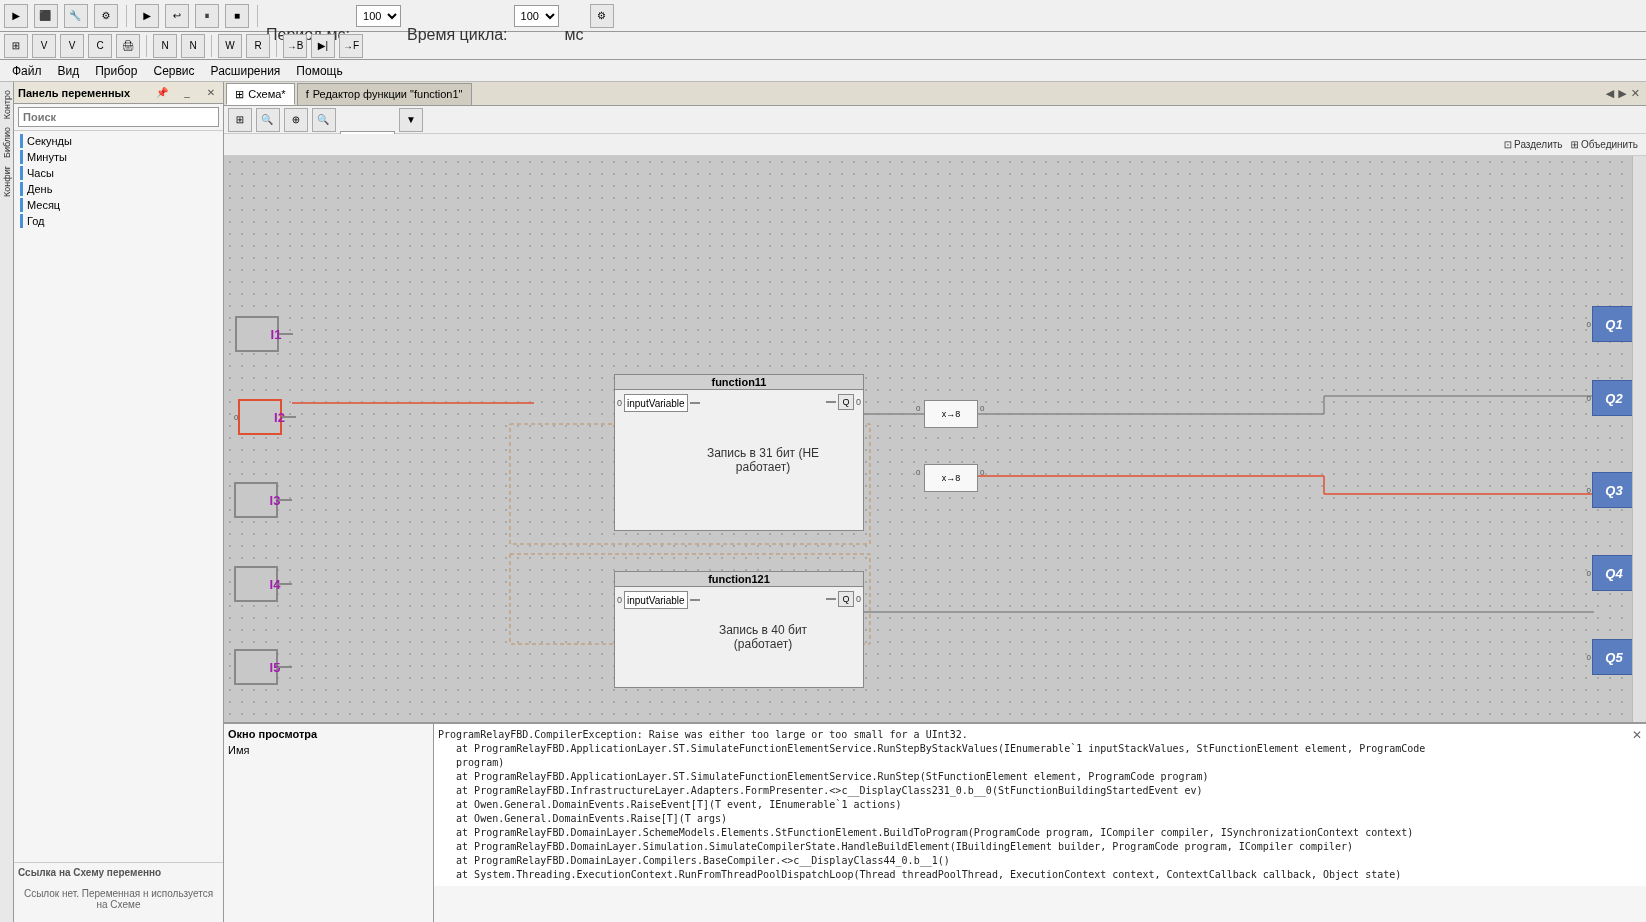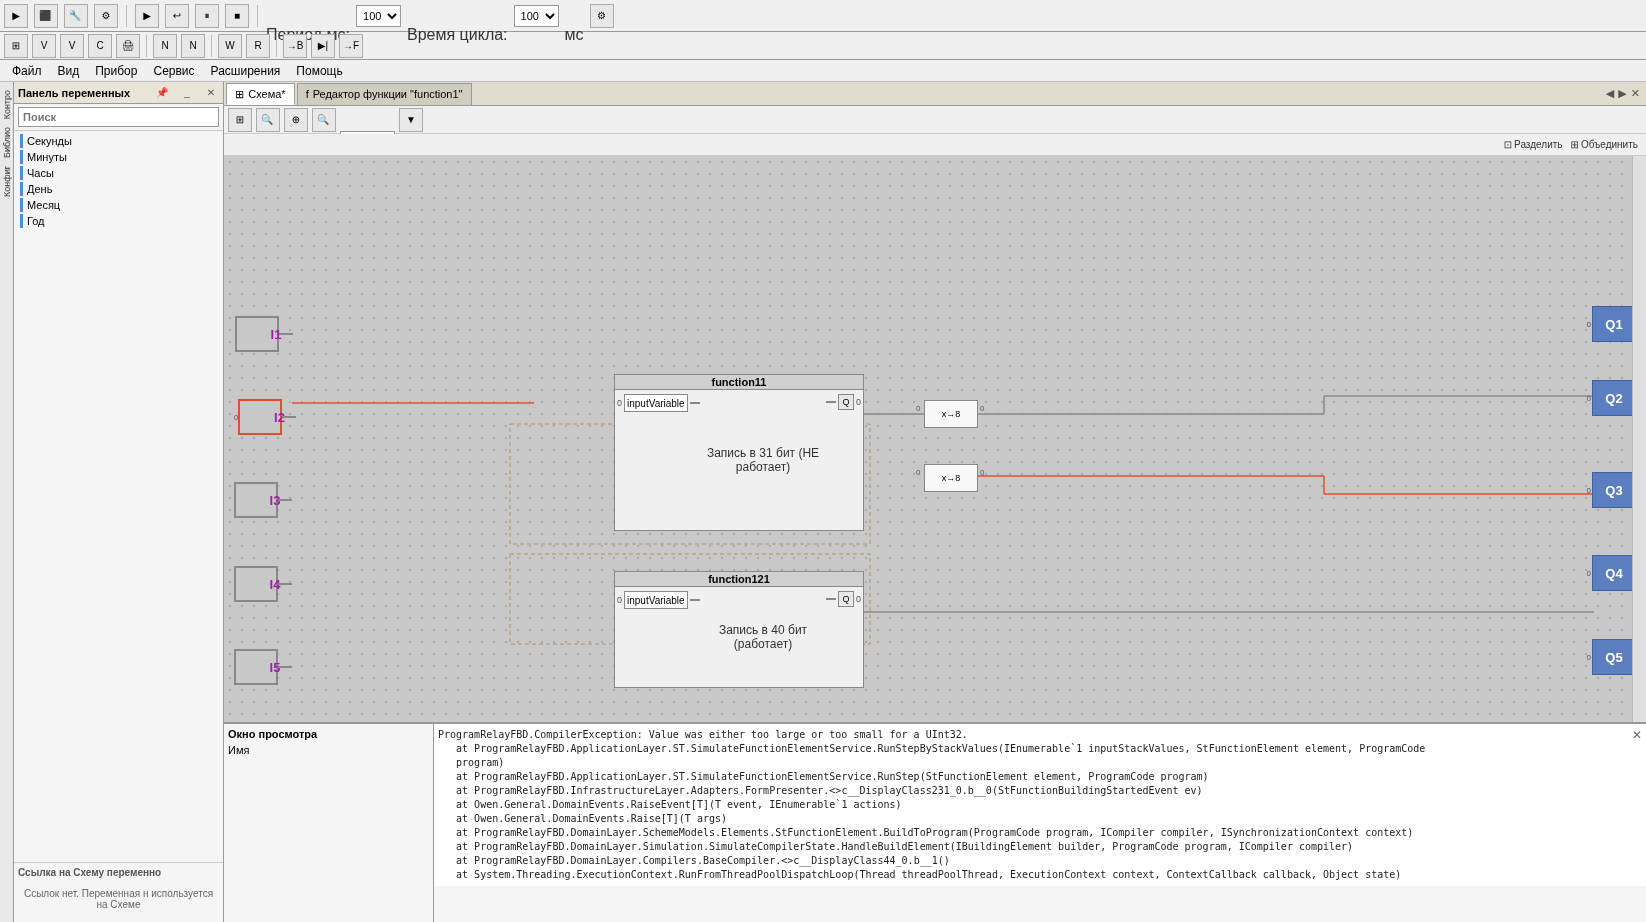--- a/index.html
+++ b/index.html
@@ -101,21 +101,21 @@
       flex: 1; background: #c8c8c8; background-image: radial-gradient(circle, #aaa 1px, transparent 1px);
       background-size: 12px 12px; overflow: auto; position: relative;
     }
     .io-block {
       display: flex; align-items: center; gap: 0;
     }
     .io-label {
       width: 44px; height: 36px; background: #d0d0d0; border: 2px solid #888; display: flex; align-items: center; justify-content: center; font-size: 13px; font-weight: bold; color: #a21caf; padding-left: 38px;
     }
     .io-out-label {
-      width: 44px; height: 36px; background: #5a7ec0; border: 1px solid #4060a0; display: flex; align-items: center; justify-content: center; font-size: 13px; font-weight: bold; color: white;
+      width: 44px; height: 36px; background: #5a7ec0; border: 1px solid #4060a0; display: flex; align-items: center; justify-content: center; font-size: 13px; font-weight: bold; color: white; font-style: italic;
     }
     .func-title {
       background: #d0d0d0; border-bottom: 1px solid #888; padding: 1px 4px; font-size: 11px; text-align: center; font-weight: bold;
     }
     .func-comment {
       font-size: 12px; color: #333; text-align: center; padding: 8px 4px;
     }
 
     
     .wire-canvas {
@@ -455,21 +455,21 @@
 
       <div class="bottom-area">
 
         <div class="watch-panel">
           <div class="watch-title">Окно просмотра</div>
           <div class="watch-label">Имя</div>
         </div>
 
         <div style="flex:1;position:relative;">
           <div class="log-panel" id="log-panel">
-              <div style="white-space:pre-wrap;word-break:break-all;">ProgramRelayFBD.CompilerException: Value was either too large or too small for a UInt32.</div>
+              <div style="white-space:pre-wrap;word-break:break-all;">ProgramRelayFBD.CompilerException: Raise was either too large or too small for a UInt32.</div>
               <div style="white-space:pre-wrap;word-break:break-all;">   at ProgramRelayFBD.ApplicationLayer.ST.SimulateFunctionElementService.RunStepByStackValues(IEnumerable`1 inputStackValues, StFunctionElement element, ProgramCode</div>
               <div style="white-space:pre-wrap;word-break:break-all;">   program)</div>
               <div style="white-space:pre-wrap;word-break:break-all;">   at ProgramRelayFBD.ApplicationLayer.ST.SimulateFunctionElementService.RunStep(StFunctionElement element, ProgramCode program)</div>
               <div style="white-space:pre-wrap;word-break:break-all;">   at ProgramRelayFBD.InfrastructureLayer.Adapters.FormPresenter.&lt;&gt;c__DisplayClass231_0.<runsimulationstep>b__0(StFunctionBuildingStartedEvent ev)</runsimulationstep></div>
               <div style="white-space:pre-wrap;word-break:break-all;">   at Owen.General.DomainEvents.RaiseEvent[T](T event, IEnumerable`1 actions)</div>
               <div style="white-space:pre-wrap;word-break:break-all;">   at Owen.General.DomainEvents.Raise[T](T args)</div>
               <div style="white-space:pre-wrap;word-break:break-all;">   at ProgramRelayFBD.DomainLayer.SchemeModels.Elements.StFunctionElement.BuildToProgram(ProgramCode program, ICompiler compiler, ISynchronizationContext context)</div>
               <div style="white-space:pre-wrap;word-break:break-all;">   at ProgramRelayFBD.DomainLayer.Simulation.SimulateCompilerState.HandleBuildElement(IBuildingElement builder, ProgramCode program, ICompiler compiler)</div>
               <div style="white-space:pre-wrap;word-break:break-all;">   at ProgramRelayFBD.DomainLayer.Compilers.BaseCompiler.&lt;&gt;c__DisplayClass44_0.<stepovercompilingasync>b__1()</stepovercompilingasync></div>
               <div style="white-space:pre-wrap;word-break:break-all;">   at System.Threading.ExecutionContext.RunFromThreadPoolDispatchLoop(Thread threadPoolThread, ExecutionContext context, ContextCallback callback, Object state)</div>

